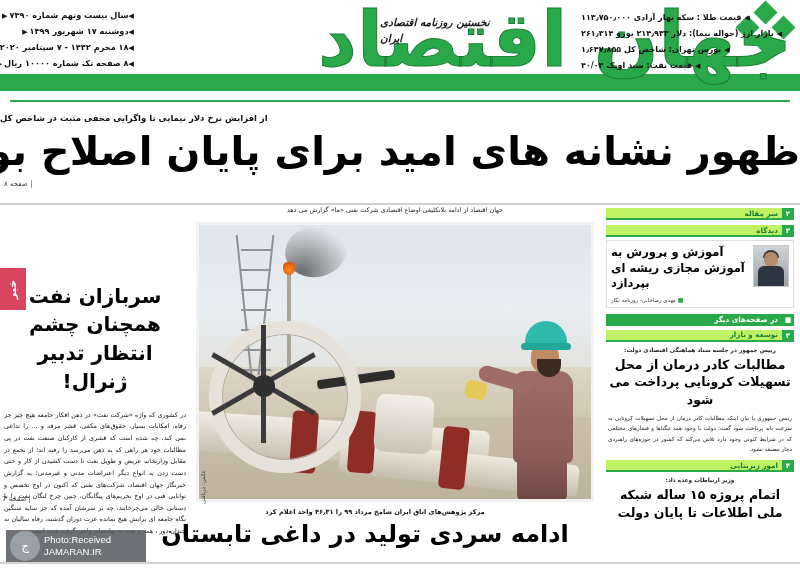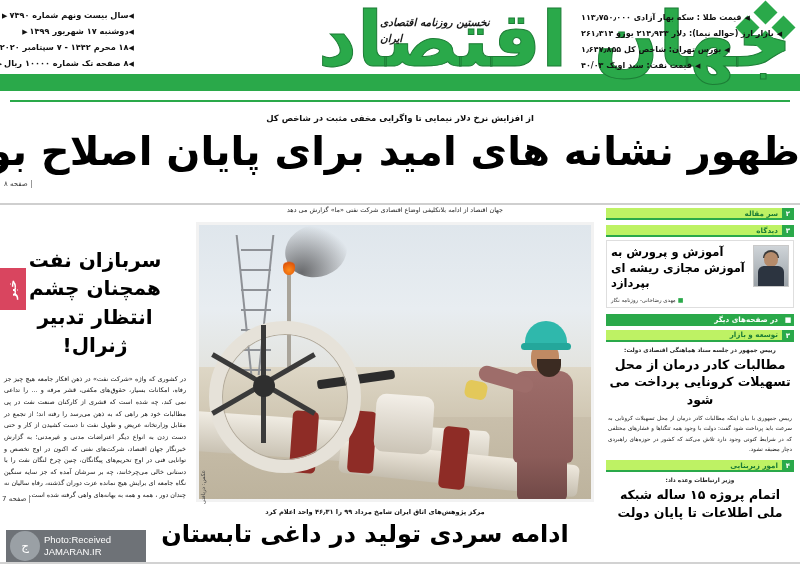--- a/index.html
+++ b/index.html
@@ -63,21 +63,21 @@
 
   .masthead-bar{
     position:absolute;left:0;top:74px;width:800px;height:17px;background:#2aa94a;
   }
   .masthead-rule{
     position:absolute;left:10px;top:100px;width:780px;height:2px;background:#2aa94a;
   }
 
   
   .kicker{
-    position:absolute;left:0;top:113px;width:800px;text-align:center;
+    position:absolute;left:0;top:113px;width:800px;text-align:left;
     font-size:8.5px;color:#111;direction:rtl;font-weight:bold;
   }
   .lead-headline{
     position:absolute;left:0;top:128px;width:800px;text-align:center;
     font-size:40px;font-weight:bold;color:#000;direction:rtl;
     line-height:1.18;letter-spacing:-1px;white-space:nowrap;
   }
   .lead-page-ref{
     position:absolute;left:4px;top:180px;font-size:7px;color:#333;
     border-right:1px solid #999;padding-right:3px;direction:rtl;
@@ -86,21 +86,21 @@
   .section-rule{
     position:absolute;left:0;top:203px;width:800px;height:2px;background:#cfcfcf;
   }
 
   
   .left-col{
     position:absolute;left:4px;top:246px;width:182px;direction:rtl;
   }
   .left-headline{
     text-align:center;font-size:20px;font-weight:bold;color:#000;
-    line-height:1.42;letter-spacing:-0.5px;
+    line-height:1.42;letter-spacing:-0.5px;margin-top:36px;
   }
   .left-body{
     margin-top:14px;font-size:6.4px;color:#111;line-height:1.82;
     text-align:justify;direction:rtl;
   }
   .left-page-ref{
     position:absolute;left:2px;top:247px;font-size:7px;color:#333;
     border-right:1px solid #999;padding-right:3px;direction:rtl;
   }
 

